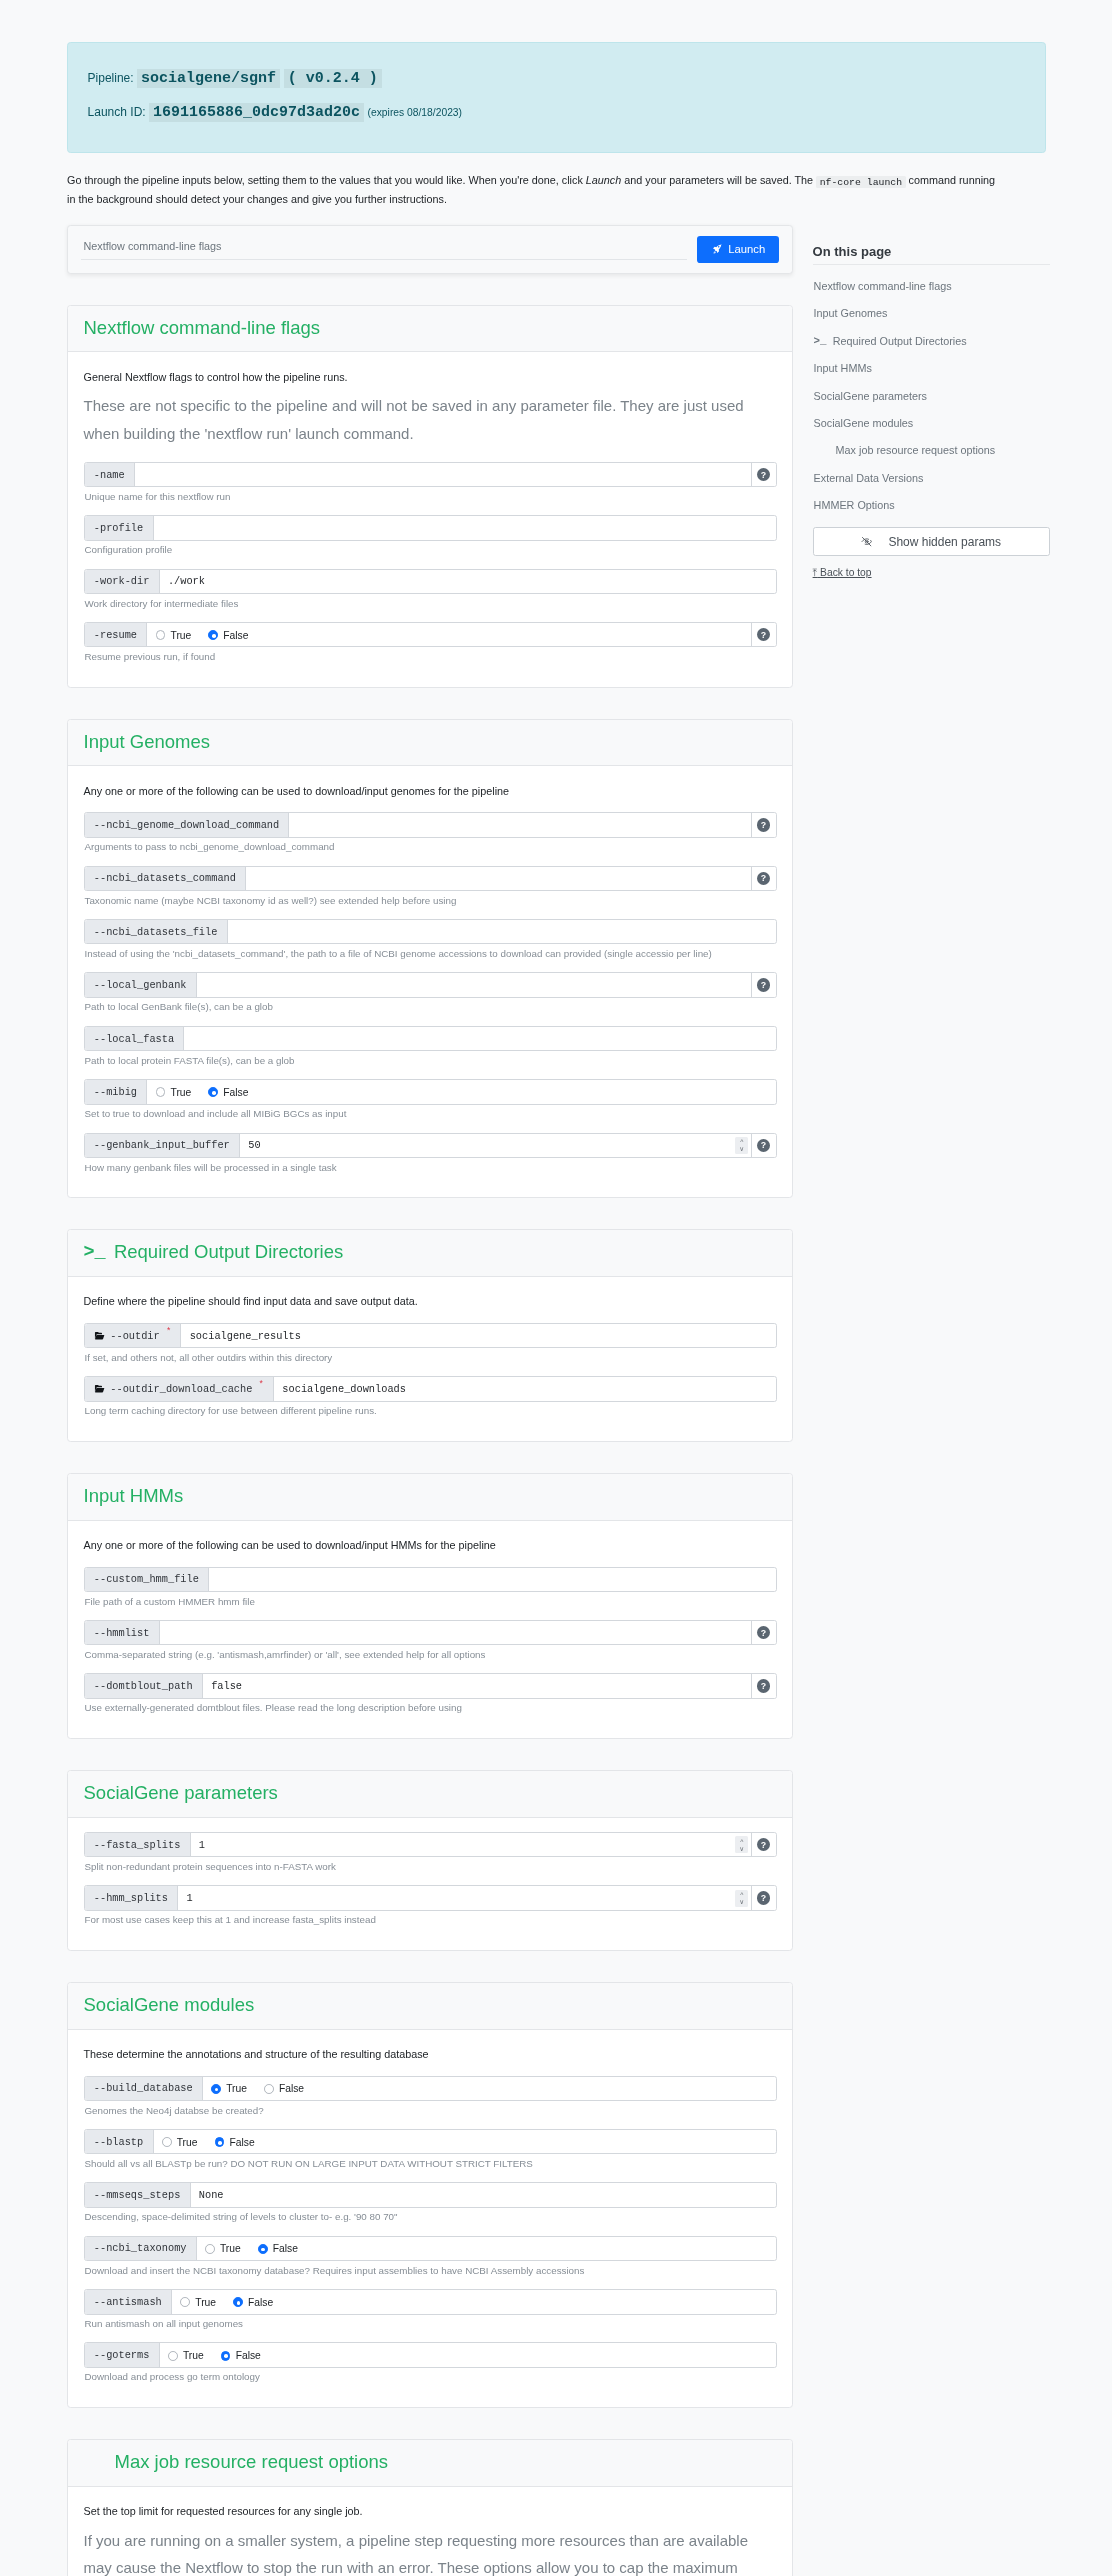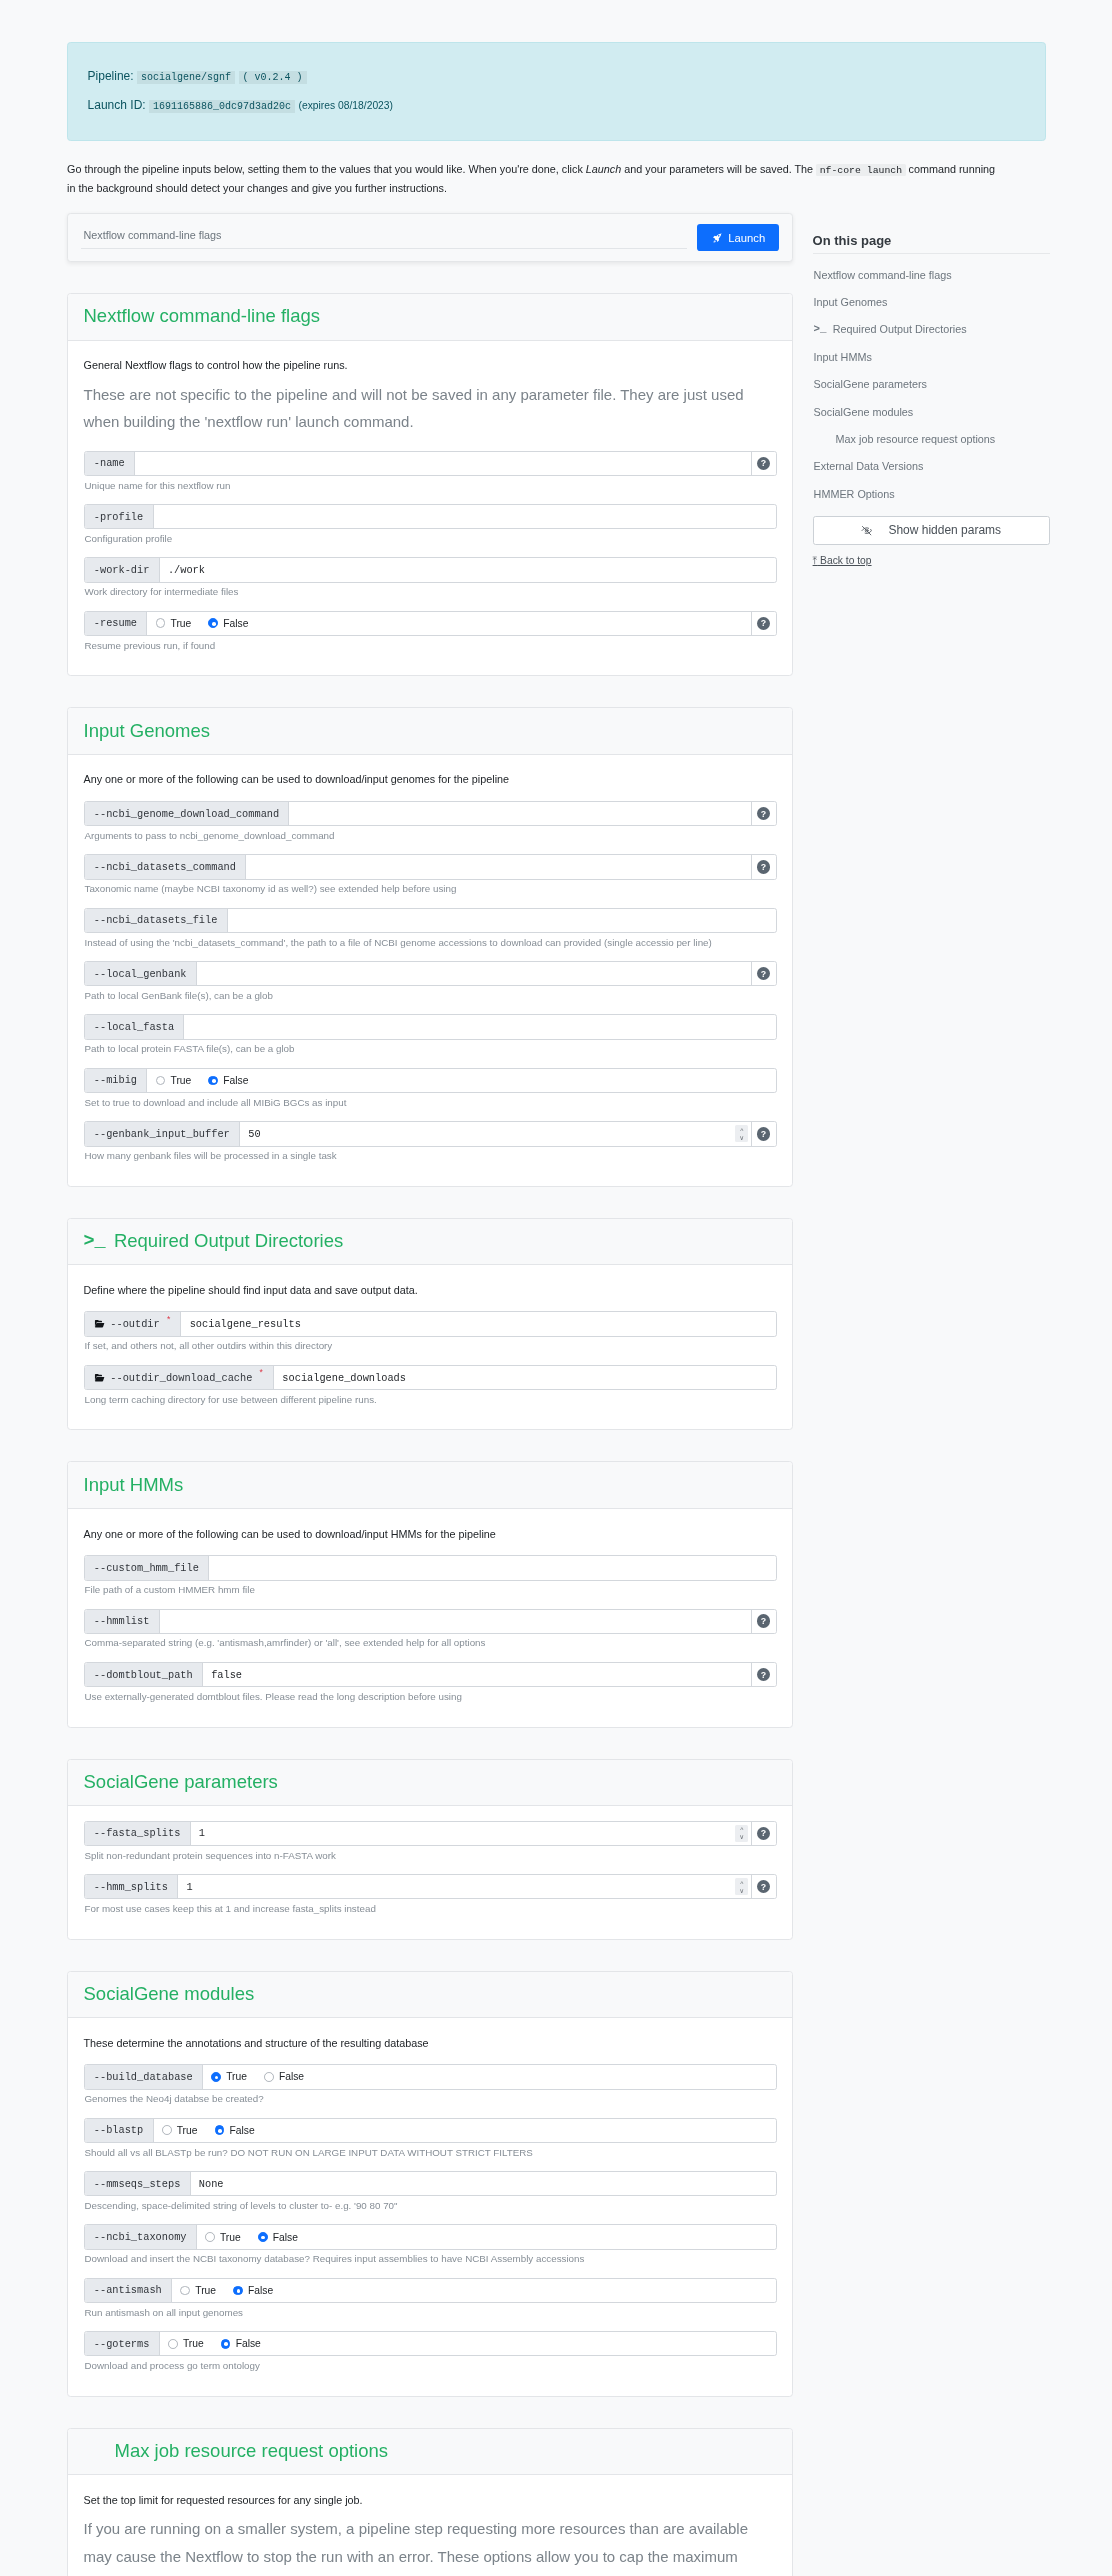--- a/index.html
+++ b/index.html
@@ -23,22 +23,22 @@
     color: #0c5460;
     font-size: 12px;
     line-height: 1.9;
   }
   .alert .row { margin: 6.2px 0; }
   .mono-chip {
     font-family: "Liberation Mono", monospace;
     background: rgba(0,0,0,.06);
     border-radius: 0;
     padding: 1px 4.1px;
-    font-size: 10px;
-    font-weight: normal;
+    font-size: 15px;
+    font-weight: bold;
   }
   .alert .small { font-size: 10.3px; }
 
   .intro {
     margin: 18.5px 67px 0 67px;
     font-size: 10.8px;
     line-height: 1.75;
     color: #212529;
     max-width: 938px;
   }
@@ -144,21 +144,21 @@
     white-space: nowrap;
   }
   .ilabel .req { color: #dc3545; font-size: 8.8px; position: relative; top: -3.6px; margin-left: 1px; }
   .ifield {
     flex: 1 1 auto;
     padding: 5.7px 8.2px;
     font-family: "Liberation Mono", monospace;
     font-size: 10.3px;
     color: #25282c;
     display: flex;
-    align-items: center;
+    align-items: flex-end;
   }
   .ifield.radios { gap: 17px; font-family: "Liberation Sans", sans-serif; }
   .radio-opt { display: inline-flex; align-items: center; gap: 5.2px; font-size: 10.3px; color: #212529; }
   .radio-dot {
     width: 9.8px; height: 9.8px; border-radius: 50%;
     border: 0.5px solid #aeb4bb; background: #fff; display: inline-block; position: relative;
   }
   .radio-dot.on { background: #0d6efd; border-color: #0d6efd; }
   .radio-dot.on::after {
     content:""; position:absolute; left:2.6px; top:2.6px; width:3.6px; height:3.6px;

